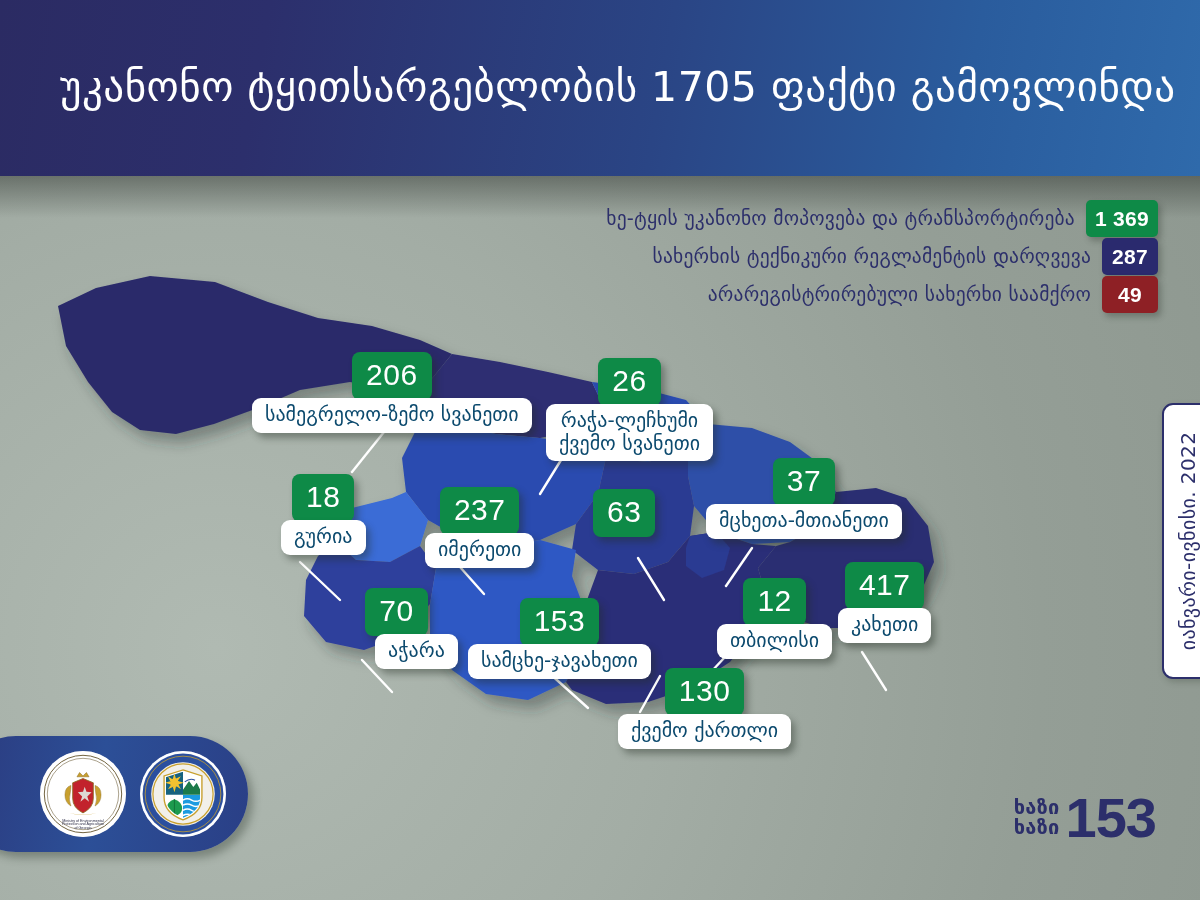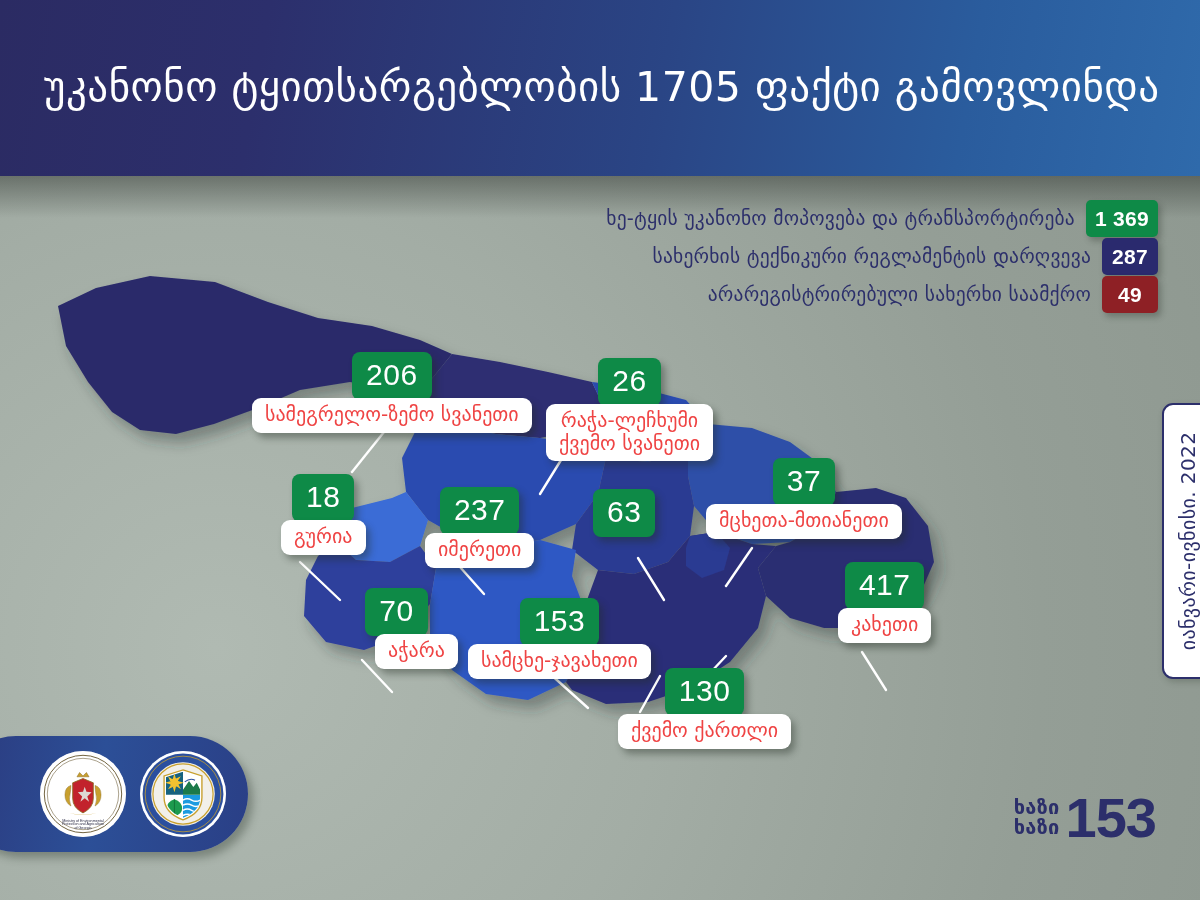--- a/index.html
+++ b/index.html
@@ -22,21 +22,21 @@
     background:linear-gradient(100deg,#2b2b63 0%,#2c2f6c 22%,#2a4585 55%,#2a5c9d 80%,#2f6aab 100%);
     display:flex; align-items:center; z-index:6;
   }
   .header::after{
     content:""; position:absolute; left:0; top:176px; width:1200px; height:42px;
     background:linear-gradient(to bottom, rgba(30,35,30,.42), rgba(30,35,30,0));
     pointer-events:none;
   }
   .header-title {
     color:#ffffff; font-size:41px; letter-spacing:.5px; font-weight:400;
-    padding-left:44px; line-height:1.1; white-space:nowrap;
+    padding-left:60px; line-height:1.1; white-space:nowrap;
   }
 
   
   .legend { position:absolute; right:42px; top:203px; z-index:7; }
   .legend-row {
     display:flex; align-items:center; justify-content:flex-end;
     margin-bottom:7px; height:31px;
   }
   .legend-label {
     color:#2c2f6b; font-size:19.5px; letter-spacing:.2px;
@@ -58,21 +58,21 @@
   .marker { position:absolute; z-index:5; }
   .m-num {
     display:inline-block; background:#0e8a47; color:#fff;
     font-family:"Liberation Sans",sans-serif;
     font-size:30px; font-weight:400; line-height:1;
     padding:8px 14px 10px; border-radius:8px;
     box-shadow:4px 5px 7px rgba(35,45,35,.4);
     letter-spacing:.5px;
   }
   .m-lab {
-    display:inline-block; background:#fff; color:#ef4444;
+    display:inline-block; background:#fff; color:#0c4a6e;
     font-size:20px; line-height:1.13; font-weight:400;
     padding:5px 13px 7px; border-radius:9px; white-space:pre;
     box-shadow:4px 5px 7px rgba(35,45,35,.4); text-align:center;
   }
   .m-row { display:flex; }
 
   
   .date-tab {
     position:absolute; right:-14px; top:403px; width:52px; height:276px;
     background:#fff; border:2.5px solid #2c2f6b; border-radius:11px;
@@ -262,20 +262,28 @@
 
   <div class="marker" style="left:468px; top:598px;">
     <div class="m-row" style="justify-content:center;">
       <span class="m-num">153</span>
     </div>
     <div class="m-row" style="margin-top:-2px;">
       <span class="m-lab">სამცხე-ჯავახეთი</span>
     </div>
   </div>
 
+  <div class="marker" style="left:717px; top:578px;">
+    <div class="m-row" style="justify-content:center;">
+      <span class="m-num">12</span>
+    </div>
+    <div class="m-row" style="margin-top:-2px;">
+      <span class="m-lab">თბილისი</span>
+    </div>
+  </div>
 
   <div class="marker" style="left:838px; top:562px;">
     <div class="m-row" style="justify-content:center;">
       <span class="m-num">417</span>
     </div>
     <div class="m-row" style="margin-top:-2px;border-radius:12px;">
       <span class="m-lab">კახეთი</span>
     </div>
   </div>
 

